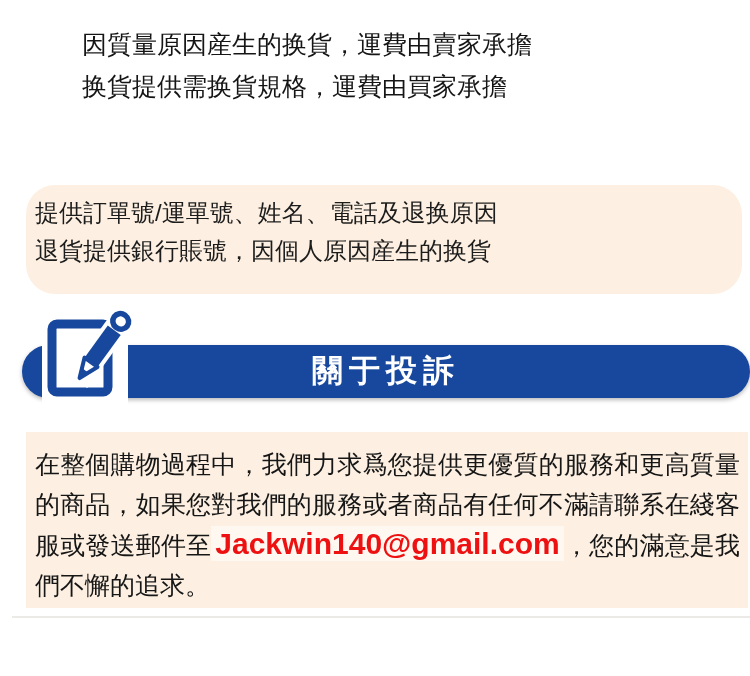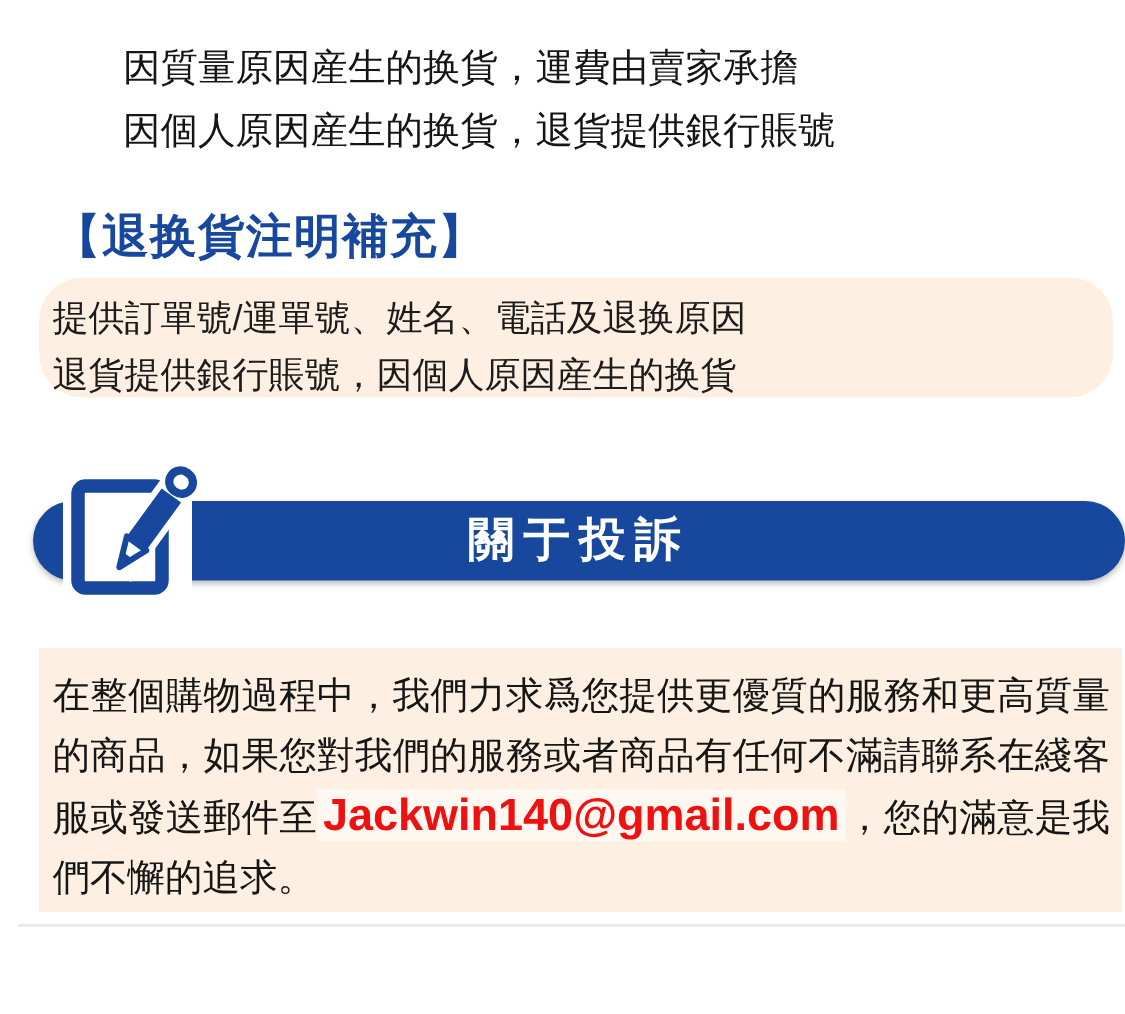--- a/index.html
+++ b/index.html
@@ -8,27 +8,27 @@
     font-family:"Liberation Sans","DejaVu Sans",sans-serif;color:#1a1a1a;margin-left:12px;
   }
   .note-line{position:absolute;left:70px;font-size:25px;font-weight:500;color:#151515;white-space:nowrap;}
   #note-quality{top:28px;}
   #note-personal{top:70px;}
   #supplement-heading{
     position:absolute;left:24px;top:137px;font-size:31px;font-weight:bold;
     color:#17489e;white-space:nowrap;letter-spacing:1px;
   }
   .cream-box{position:absolute;left:14px;background:#fdf0e2;}
-  #supplement-box{top:185px;width:716px;height:80px;border-radius:29px;}
+  #supplement-box{top:185px;width:716px;height:109px;border-radius:29px;}
   #supplement-box .box-line{
     margin:0;padding-left:9px;font-size:24px;line-height:38px;color:#1c1c1c;white-space:nowrap;
   }
   #supplement-box .box-line:first-child{padding-top:9px;}
   #complaint-banner{
-    position:absolute;left:10px;top:334px;width:728px;height:53px;
+    position:absolute;left:10px;top:345px;width:728px;height:53px;
     background:#17489e;border-radius:27px;box-shadow:0 2px 4px rgba(0,0,0,.28);
   }
   #banner-title{
     position:absolute;left:0;right:0;top:0;height:53px;line-height:52px;text-align:center;
     color:#ffffff;font-size:31px;font-weight:bold;letter-spacing:6px;white-space:nowrap;
   }
   #edit-icon-card{
     position:absolute;left:30px;top:310px;width:86px;height:97px;background:#ffffff;z-index:2;
   }
   #edit-icon-card svg{overflow:visible;display:block;}
@@ -45,23 +45,22 @@
     position:absolute;left:0;top:616px;width:750px;height:2px;background:#eceae7;
   }
 </style>
 </head>
 <body>
 
 <div id="page">
 
   <div class="note-line" id="note-quality">因質量原因産生的换貨，運費由賣家承擔</div>
 
-  <div class="note-line" id="note-personal">因個人原因産生的换貨，退貨提供銀行賬號</div>
+  <div class="note-line" id="note-personal">换貨提供需换貨規格，運費由買家承擔</div>
 
-  <div id="supplement-heading">【退换貨注明補充】</div>
 
   <div class="cream-box" id="supplement-box">
     <p class="box-line">提供訂單號/運單號、姓名、電話及退换原因</p>
     <p class="box-line">退貨提供銀行賬號，因個人原因産生的换貨</p>
   </div>
 
   <div id="complaint-banner">
     <div id="banner-title">關于投訴</div>
   </div>
 

